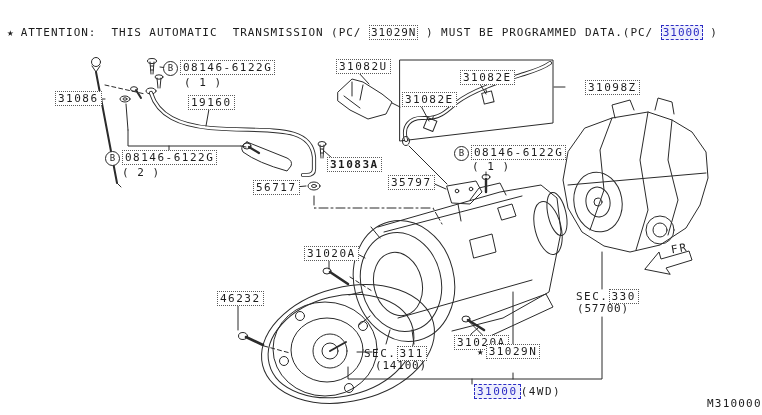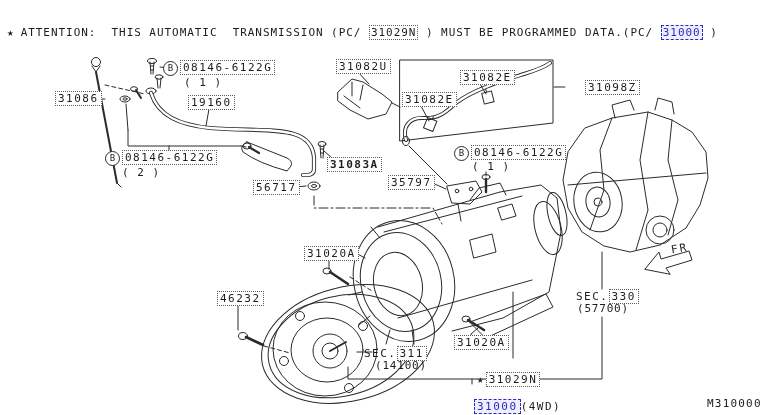--- a/index.html
+++ b/index.html
@@ -221,21 +221,21 @@
   <div class="lbl" style="left:454px;top:335px;"><span class="plink">31020A</span></div>
 
   <div class="lbl" style="left:217px;top:291px;"><span class="plink">46232</span></div>
 
   <div class="lbl" style="left:364px;top:346px;"><span>SEC.</span><span class="plink">311</span></div>
   <div class="lbl sub" style="left:375px;top:359px;"><span>(14100)</span></div>
 
   <div class="lbl" style="left:576px;top:289px;"><span>SEC.</span><span class="plink">330</span></div>
   <div class="lbl sub" style="left:577px;top:302px;"><span>(57700)</span></div>
 
-  <div class="lbl" style="left:477px;top:372px;text-align:right;"><span class="star" style="margin-right:2px;">★</span><span class="plink">31029N</span></div>
-
-  <div class="lbl" style="left:430px;top:399px;padding-left:44px;"><span class="plink hl">31000</span><span>(4WD)</span></div>
+  <div class="lbl" style="left:477px;top:344px;text-align:right;"><span class="star" style="margin-right:2px;">★</span><span class="plink">31029N</span></div>
+
+  <div class="lbl" style="left:430px;top:384px;padding-left:44px;"><span class="plink hl">31000</span><span>(4WD)</span></div>
 
   <div class="lbl fr-label" style="left:671px;top:242px;"><span>FR</span></div>
 
   <div class="lbl code" style="left:695px;top:397px;margin-left:12px;"><span>M310000S</span></div>
 
 </div>
 
 </body></html>

